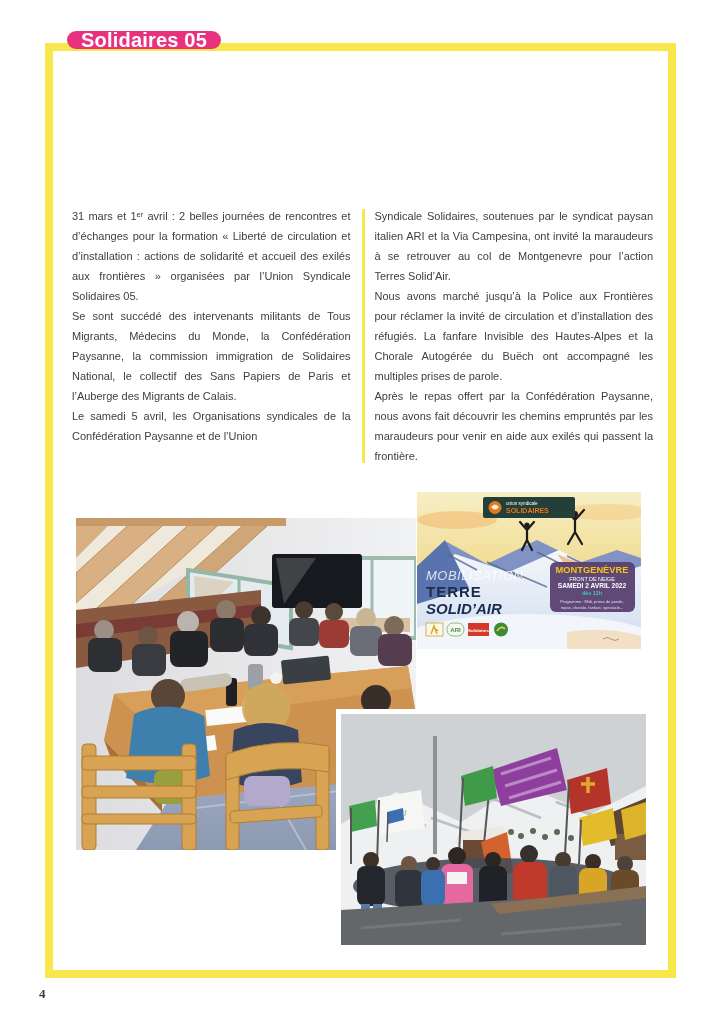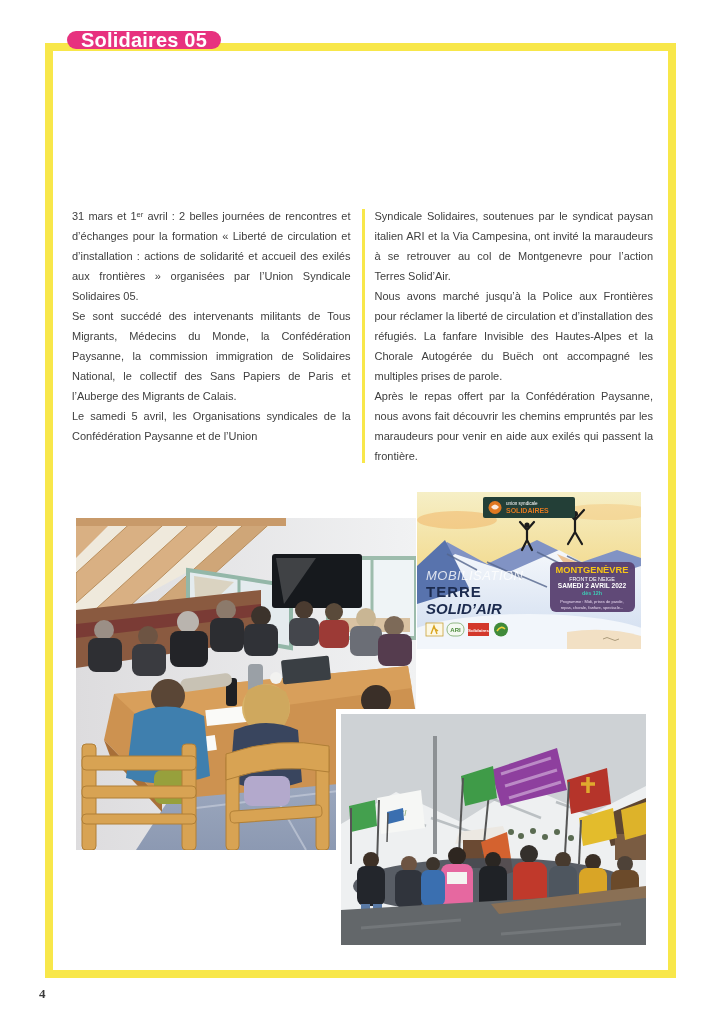--- a/index.html
+++ b/index.html
@@ -39,21 +39,21 @@
 
   <div class="cols">
     <div class="col">
       <p>31 mars et 1ᵉʳ avril : 2 belles journées de rencontres et d’échanges pour la formation « Liberté de circulation et d’installation : actions de solidarité et accueil des exilés aux frontières » organisées par l’Union Syndicale Solidaires 05.</p>
       <p>Se sont succédé des intervenants militants de Tous Migrants, Médecins du Monde, la Confédération Paysanne, la commission immigration de Solidaires National, le collectif des Sans Papiers de Paris et l’Auberge des Migrants de Calais.</p>
       <p>Le samedi 5 avril, les Organisations syndicales de la Confédération Paysanne et de l’Union</p>
     </div>
     <div class="divider"></div>
     <div class="col">
       <p>Syndicale Solidaires, soutenues par le syndicat paysan italien ARI et la Via Campesina, ont invité la maraudeurs à se retrouver au col de Montgenevre pour l’action Terres Solid’Air.</p>
-      <p>Nous avons marché jusqu’à la Police aux Frontières pour réclamer la liberté de circulation et d’installation des réfugiés. La fanfare Invisible des Hautes-Alpes et la Chorale Autogérée du Buëch ont accompagné les multiples prises de parole.</p>
+      <p>Nous avons marché jusqu’à la Police aux Frontières pour réclamer la invité de circulation et d’installation des réfugiés. La fanfare Invisible des Hautes-Alpes et la Chorale Autogérée du Buëch ont accompagné les multiples prises de parole.</p>
       <p>Après le repas offert par la Confédération Paysanne, nous avons fait découvrir les chemins empruntés par les maraudeurs pour venir en aide aux exilés qui passent la frontière.</p>
     </div>
   </div>
 
   <div class="photo" style="left:417px;top:492px;">
     <svg width="224" height="157" viewBox="0 0 224 157">
       <defs>
         <linearGradient id="sky" x1="0" y1="0" x2="0" y2="1">
           <stop offset="0" stop-color="#f6efc6"></stop>
             <stop offset=".55" stop-color="#f2d98c"></stop>

